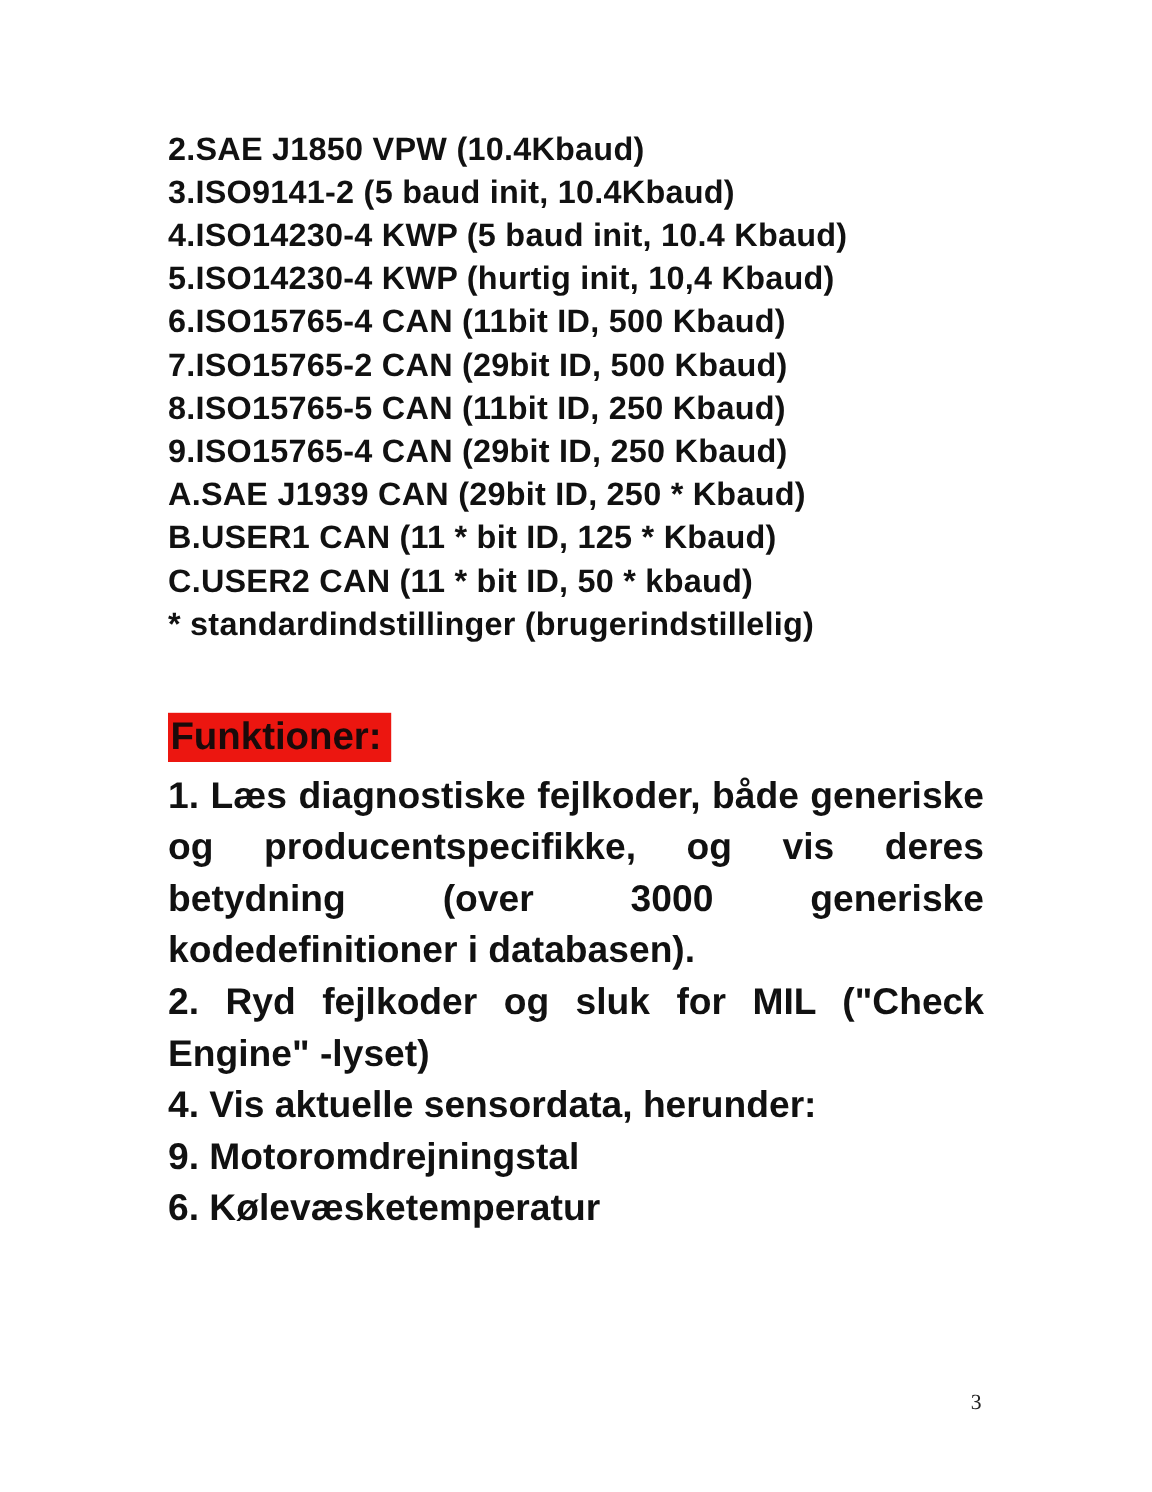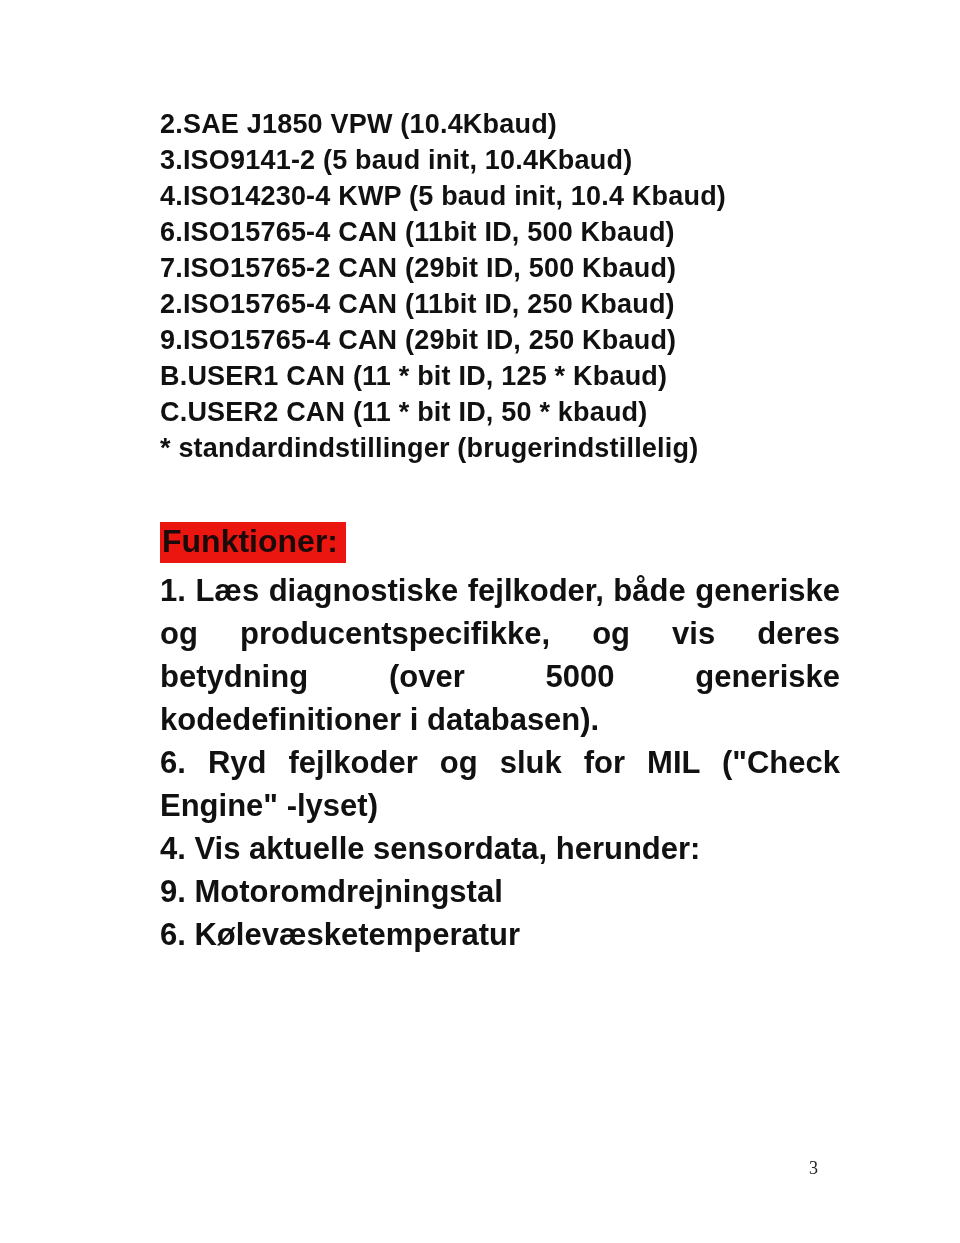--- a/index.html
+++ b/index.html
@@ -14,21 +14,20 @@
     background: #ffffff;
     overflow: hidden;
     font-family: "Liberation Sans", sans-serif;
     color: #111111;
   }
   .content {
     position: absolute;
     left: 140px;
     top: 106px;
     width: 680px;
-    margin-left: 20px;
   }
   .protocol-list {
     font-size: 27px;
     font-weight: bold;
     line-height: 36px;
     letter-spacing: 0.2px;
     white-space: nowrap;
   }
   .heading-wrap {
     margin-top: 56px;
@@ -65,36 +64,38 @@
 </head>
 <body>
 
 <div class="page">
   <div class="content">
 
     <div class="protocol-list">
       <div>2.SAE J1850 VPW (10.4Kbaud)</div>
       <div>3.ISO9141-2 (5 baud init, 10.4Kbaud)</div>
       <div>4.ISO14230-4 KWP (5 baud init, 10.4 Kbaud)</div>
+      <div>5.ISO14230-4 KWP (hurtig init, 10,4 Kbaud)</div>
       <div>6.ISO15765-4 CAN (11bit ID, 500 Kbaud)</div>
       <div>7.ISO15765-2 CAN (29bit ID, 500 Kbaud)</div>
-      <div>2.ISO15765-4 CAN (11bit ID, 250 Kbaud)</div>
+      <div>8.ISO15765-5 CAN (11bit ID, 250 Kbaud)</div>
       <div>9.ISO15765-4 CAN (29bit ID, 250 Kbaud)</div>
+      <div>A.SAE J1939 CAN (29bit ID, 250 * Kbaud)</div>
       <div>B.USER1 CAN (11 * bit ID, 125 * Kbaud)</div>
       <div>C.USER2 CAN (11 * bit ID, 50 * kbaud)</div>
       <div>* standardindstillinger (brugerindstillelig)</div>
     </div>
 
     <div class="heading-wrap">
       <span class="heading">Funktioner:</span>
     </div>
 
     <div class="functions">
-      <p>1. Læs diagnostiske fejlkoder, både generiske og producentspecifikke, og vis deres betydning (over 5000 generiske kodedefinitioner i databasen).</p>
-      <p>6. Ryd fejlkoder og sluk for MIL ("Check Engine" -lyset)</p>
+      <p>1. Læs diagnostiske fejlkoder, både generiske og producentspecifikke, og vis deres betydning (over 3000 generiske kodedefinitioner i databasen).</p>
+      <p>2. Ryd fejlkoder og sluk for MIL ("Check Engine" -lyset)</p>
       <p>4. Vis aktuelle sensordata, herunder:</p>
       <p>9. Motoromdrejningstal</p>
       <p>6. Kølevæsketemperatur</p>
     </div>
 
   </div>
 
   <div class="page-number">3</div>
 </div>
 

